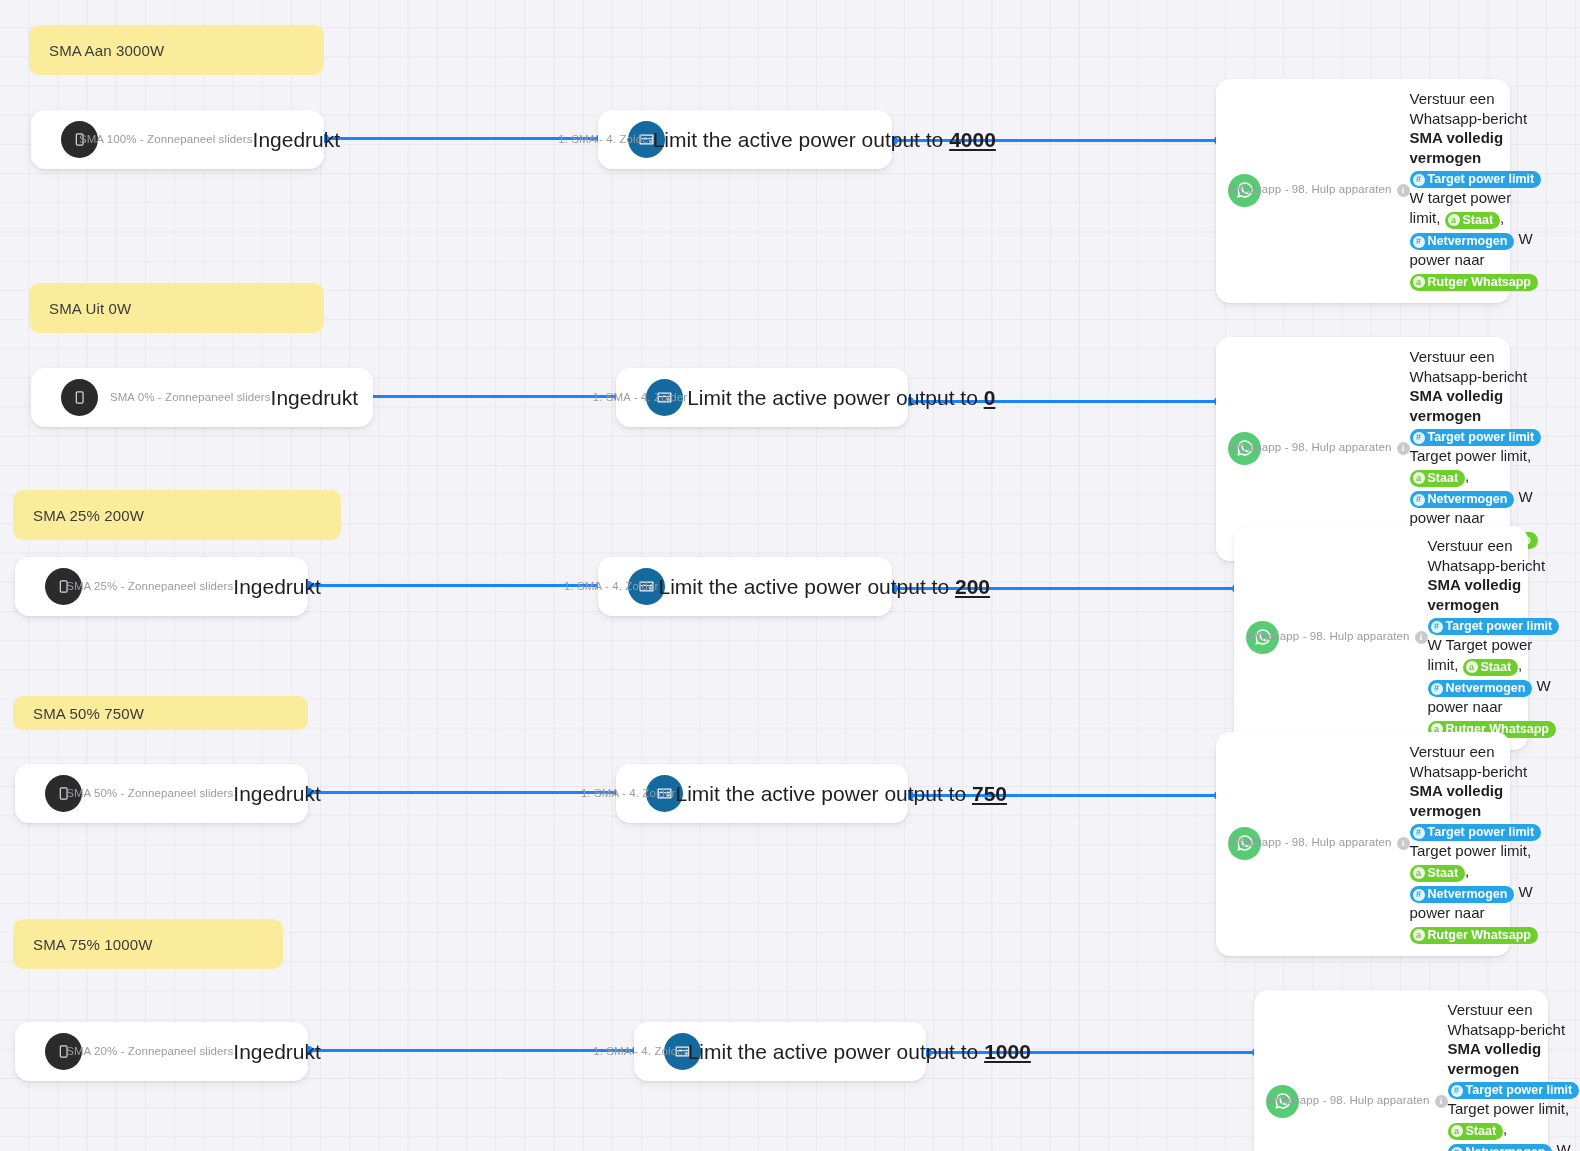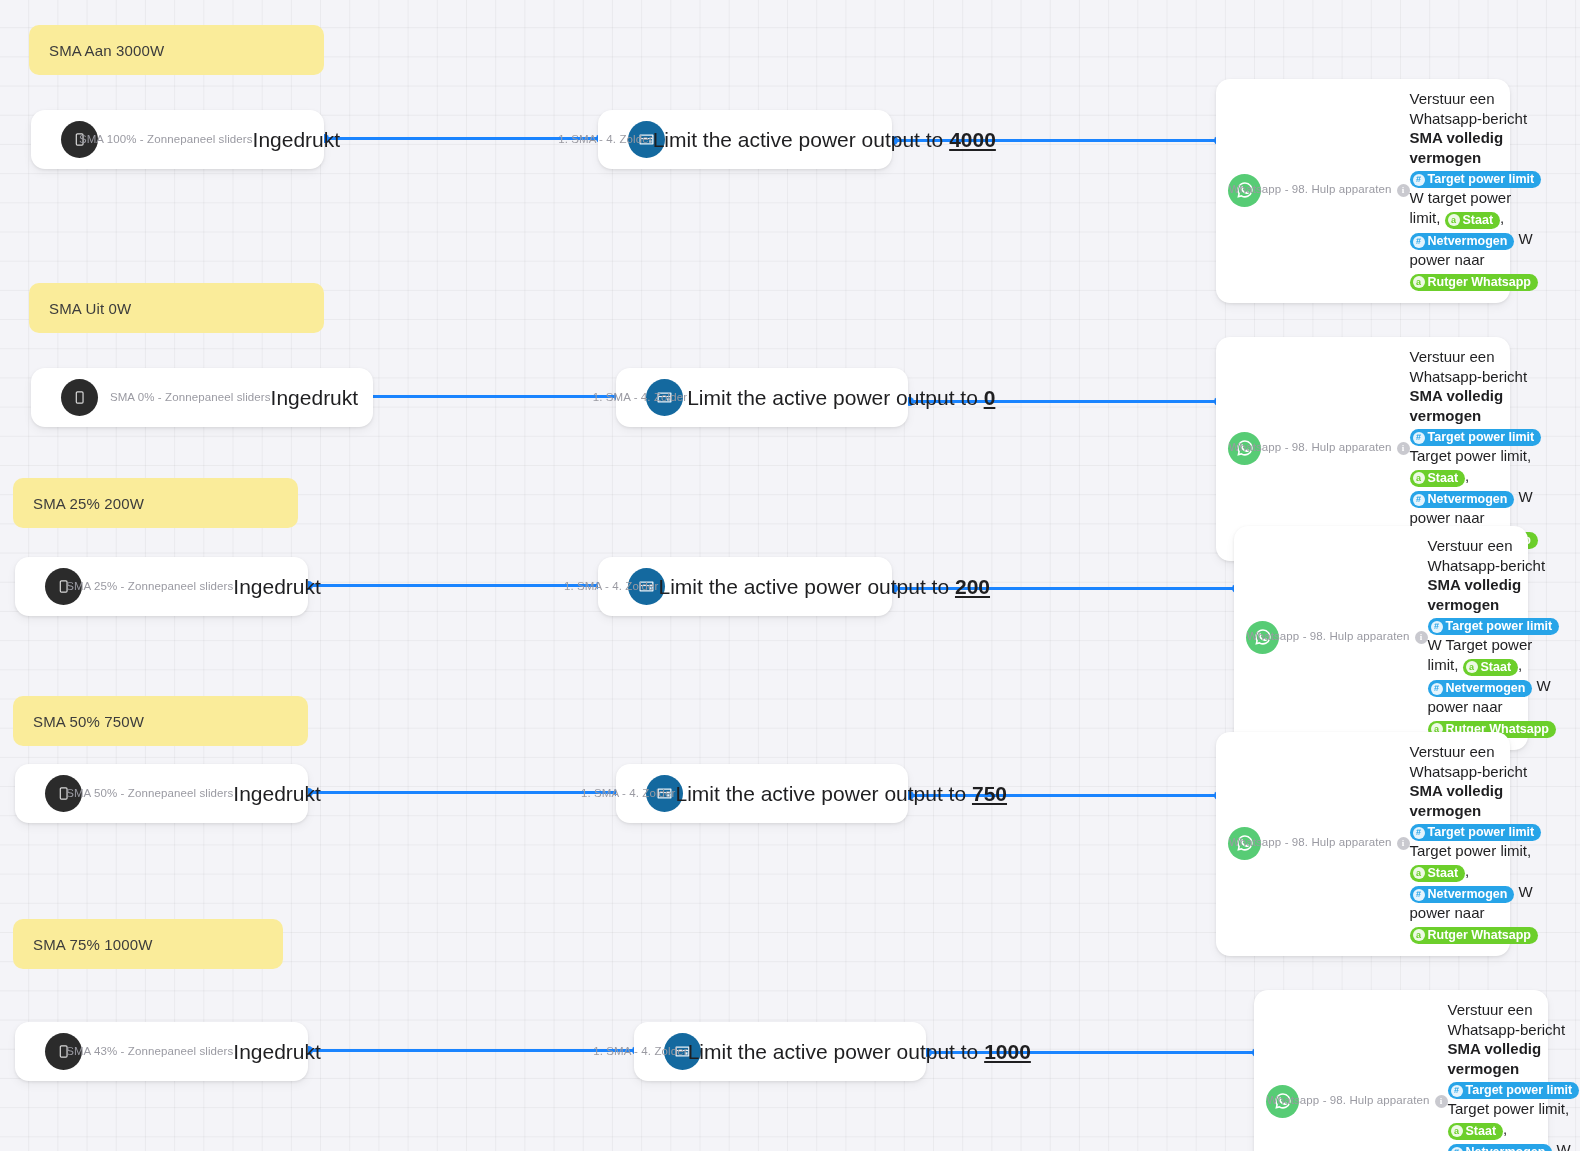--- a/index.html
+++ b/index.html
@@ -219,21 +219,21 @@
             <span>Staat</span>
           </span><span>, </span><span class="chip blue">
             <span class="g">#</span>
             <span>Netvermogen</span>
           </span><span> W power naar </span><span class="chip green">
             <span class="g">a</span>
             <span>Rutger Whatsapp</span>
           </span></div>
       </div>
     </div>
-    <div class="sticky" style="left: 13px; top: 478px; width: 285px; height: 50px;">SMA 25% 200W</div>
+    <div class="sticky" style="left: 13px; top: 490px; width: 328px; height: 50px;">SMA 25% 200W</div>
     <div class="edge" style="left: 308px; top: 584px; width: 292px;"></div>
     <div class="edge" style="left: 893px; top: 587px; width: 343px;"></div>
     <div class="port" style="left: 304px; top: 581px;"></div>
     <div class="port" style="left: 596px; top: 581px;"></div>
     <div class="port" style="left: 889px; top: 584px;"></div>
     <div class="port" style="left: 1232px; top: 584px;"></div>
     <div class="node" style="left: 15px; top: 557px; width: 293px;">
       <div class="ic ic-device">
         <svg viewBox="0 0 24 24" width="17" height="17">
           <rect x="7.5" y="4" width="9.5" height="16" rx="1.6" fill="none" stroke="#d8d8d8" stroke-width="1.7"></rect>
@@ -277,21 +277,21 @@
             <span>Staat</span>
           </span><span>, </span><span class="chip blue">
             <span class="g">#</span>
             <span>Netvermogen</span>
           </span><span> W power naar </span><span class="chip green">
             <span class="g">a</span>
             <span>Rutger Whatsapp</span>
           </span></div>
       </div>
     </div>
-    <div class="sticky" style="left: 13px; top: 696px; width: 295px; height: 50px;">SMA 50% 750W</div>
+    <div class="sticky" style="left: 13px; top: 696px; width: 295px; height: 34px;">SMA 50% 750W</div>
     <div class="edge" style="left: 308px; top: 791px; width: 310px;"></div>
     <div class="edge" style="left: 909px; top: 794px; width: 309px;"></div>
     <div class="port" style="left: 304px; top: 788px;"></div>
     <div class="port" style="left: 614px; top: 788px;"></div>
     <div class="port" style="left: 905px; top: 791px;"></div>
     <div class="port" style="left: 1214px; top: 791px;"></div>
     <div class="node" style="left: 15px; top: 764px; width: 293px;">
       <div class="ic ic-device">
         <svg viewBox="0 0 24 24" width="17" height="17">
           <rect x="7.5" y="4" width="9.5" height="16" rx="1.6" fill="none" stroke="#d8d8d8" stroke-width="1.7"></rect>
@@ -349,21 +349,21 @@
     <div class="port" style="left: 632px; top: 1046px;"></div>
     <div class="port" style="left: 923px; top: 1048px;"></div>
     <div class="port" style="left: 1252px; top: 1048px;"></div>
     <div class="node" style="left: 15px; top: 1022px; width: 293px;">
       <div class="ic ic-device">
         <svg viewBox="0 0 24 24" width="17" height="17">
           <rect x="7.5" y="4" width="9.5" height="16" rx="1.6" fill="none" stroke="#d8d8d8" stroke-width="1.7"></rect>
         </svg>
       </div>
       <div class="body">
-        <div class="sub">SMA 43% - Zonnepaneel sliders</div>
+        <div class="sub">SMA 20% - Zonnepaneel sliders</div>
         <div class="title">Ingedrukt</div>
       </div>
     </div>
     <div class="node" style="left: 634px; top: 1022px; width: 292px;">
       <div class="ic ic-inverter">
         <svg viewBox="0 0 24 24" width="19" height="19">
           <path d="M4 6.5h16v11H4z" fill="none" stroke="#eaf2f8" stroke-width="1.7" stroke-linejoin="round"></path>
           <path d="M4.6 10.8h14.8" stroke="#eaf2f8" stroke-width="1.4" fill="none"></path>
           <rect x="15.4" y="13" width="3" height="3" fill="#eaf2f8"></rect>
         </svg>

